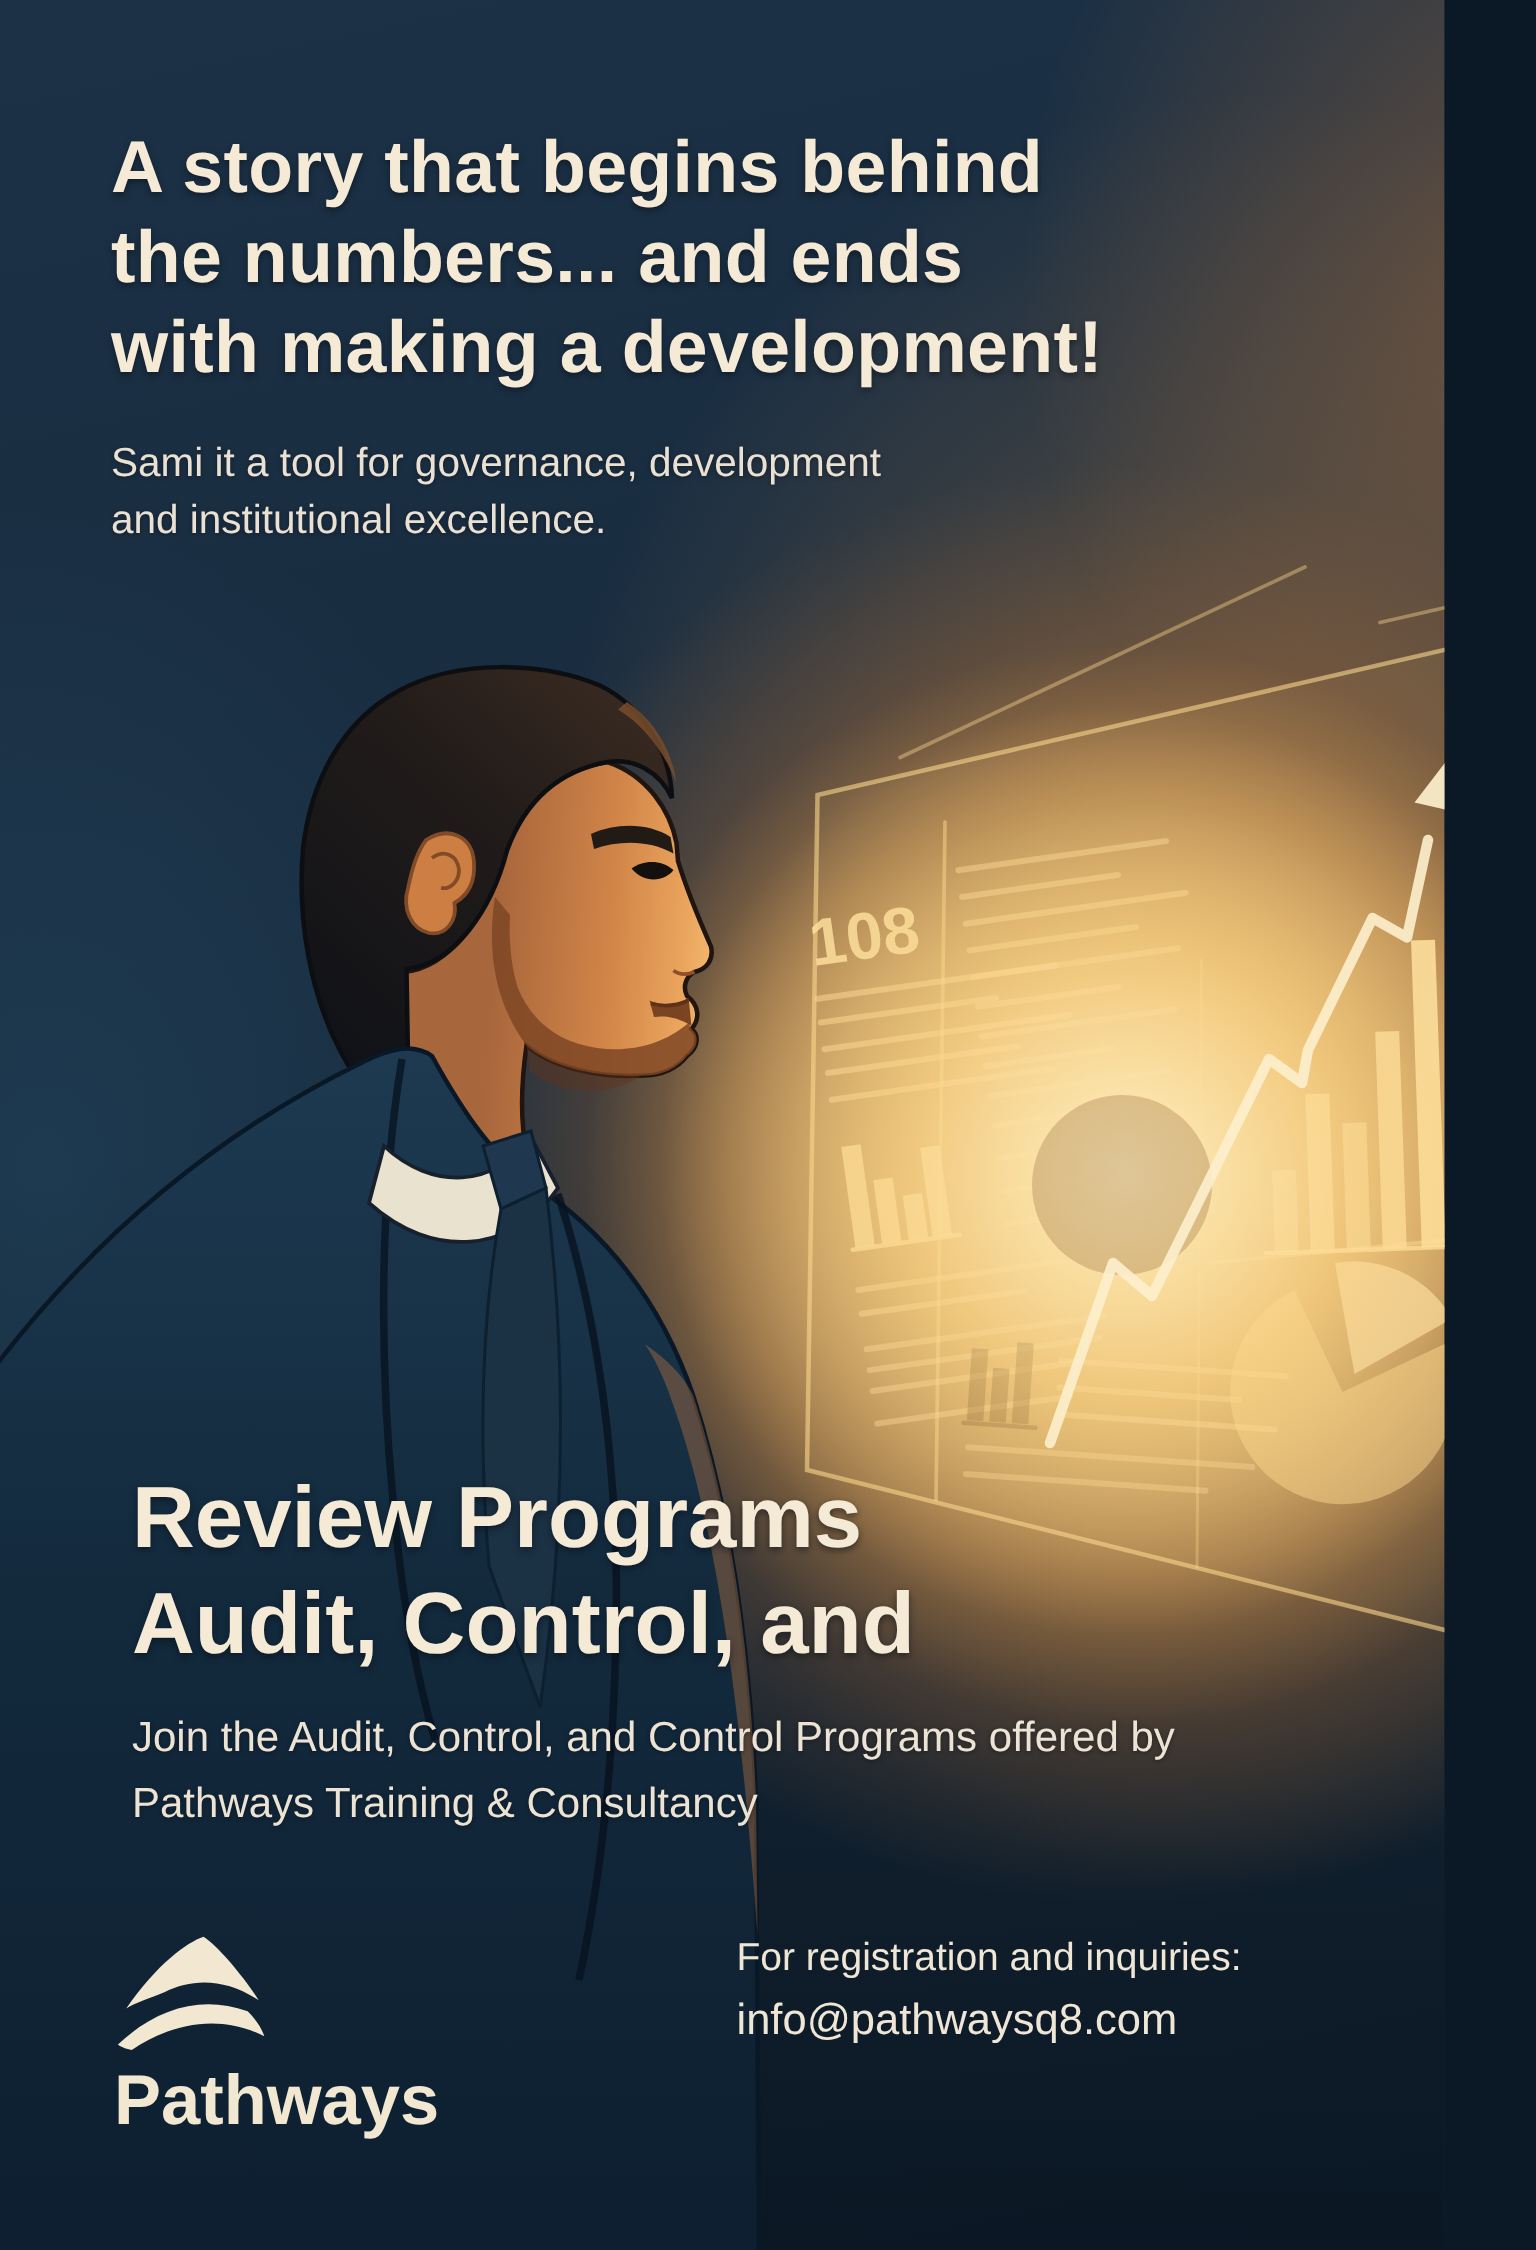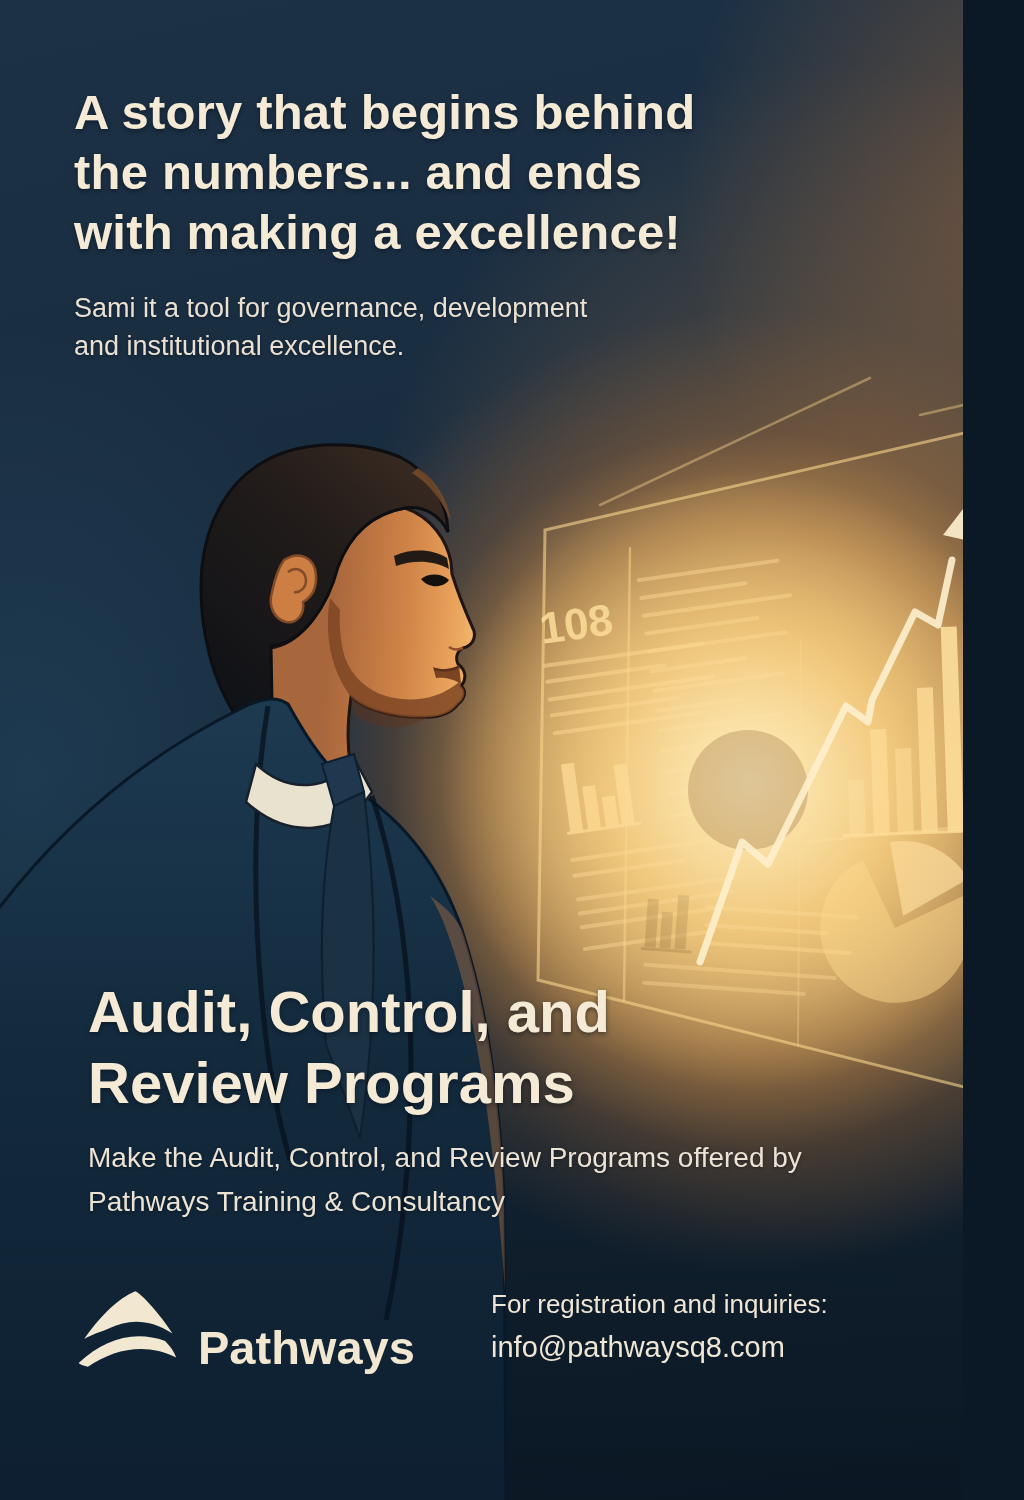--- a/index.html
+++ b/index.html
@@ -20,21 +20,21 @@
   svg.scene{position:absolute;left:0;top:0;}
   .txt{position:absolute;color:#f5ead5;}
   .headline{left:74px;top:82px;font-size:49px;line-height:60px;font-weight:bold;
     text-shadow:0 2px 4px rgba(8,14,24,0.55);letter-spacing:0.2px;}
   .intro{left:74px;top:289px;font-size:27px;line-height:38px;font-weight:normal;color:#eae1d2;
     text-shadow:0 1px 3px rgba(8,14,24,0.5);}
   .program-title{left:88px;top:976px;font-size:58px;line-height:71px;font-weight:bold;
     text-shadow:0 2px 5px rgba(8,14,24,0.55);}
   .program-sub{left:88px;top:1136px;font-size:28px;line-height:44px;color:#ece3d4;
     text-shadow:0 1px 3px rgba(8,14,24,0.5);}
-  .brand{position:absolute;left:76px;top:1282px;display:flex;align-items:flex-end;}
+  .brand{position:absolute;left:76px;top:1282px;display:flex;align-items:flex-start;flex-direction:column;}
   .brand-icon{width:112px;height:92px;margin-right:10px;}
   .brand-name{font-size:47px;font-weight:bold;color:#f2e7d0;line-height:52px;}
   .brand-tagline{font-size:23px;color:#ede3cd;margin-top:6px;letter-spacing:0.5px;}
   .contact{position:absolute;left:491px;top:1283px;color:#efe6d6;}
   .contact-heading{font-size:26px;line-height:42px;}
   .contact-line{font-size:29px;line-height:44px;font-weight:normal;}
 </style>
 </head>
 <body>
 
@@ -233,35 +233,35 @@
 
       <path d="M 256,764 C 288,794 330,792 354,758 L 372,792 C 342,836 288,840 246,802 Z" fill="#e9e2cf" stroke="#17202c" stroke-width="2.5"></path>
       <path d="M 322,764 L 354,754 L 364,792 L 334,806 Z" fill="#203750" stroke="#0d2030" stroke-width="2"></path>
       <path d="M 334,806 L 364,792 C 377,898 378,1014 360,1138 L 326,1044 C 318,948 322,872 334,806 Z" fill="#1b3144" stroke="#0d2030" stroke-width="2"></path>
     </g>
   </svg>
 
   <header class="txt headline">
     <div>A story that begins behind</div>
     <div>the numbers... and ends</div>
-    <div>with making a excellence!</div>
+    <div>with making a development!</div>
   </header>
 
   <div class="txt intro">
     <div>Sami it a tool for governance, development</div>
     <div>and institutional excellence.</div>
   </div>
 
   <section>
     <h2 class="txt program-title" style="margin:0;">
+      <div>Review Programs</div>
       <div>Audit, Control, and</div>
-      <div>Review Programs</div>
     </h2>
     <div class="txt program-sub">
-      <div>Make the Audit, Control, and Review Programs offered by</div>
+      <div>Join the Audit, Control, and Control Programs offered by</div>
       <div>Pathways Training &amp; Consultancy</div>
     </div>
   </section>
 
   <footer>
     <div class="brand">
       <svg class="brand-icon" viewBox="0 0 120 100">
         <path d="M 8,62 C 30,30 52,14 64,10 C 74,16 94,40 104,56 C 80,40 56,40 36,50 C 24,55 14,58 8,62 Z" fill="#f2e7d0"></path>
         <path d="M 2,88 C 30,62 62,52 96,64 C 102,70 106,76 108,82 C 76,66 42,72 12,92 C 8,91 4,90 2,88 Z" fill="#f2e7d0"></path>
       </svg>

